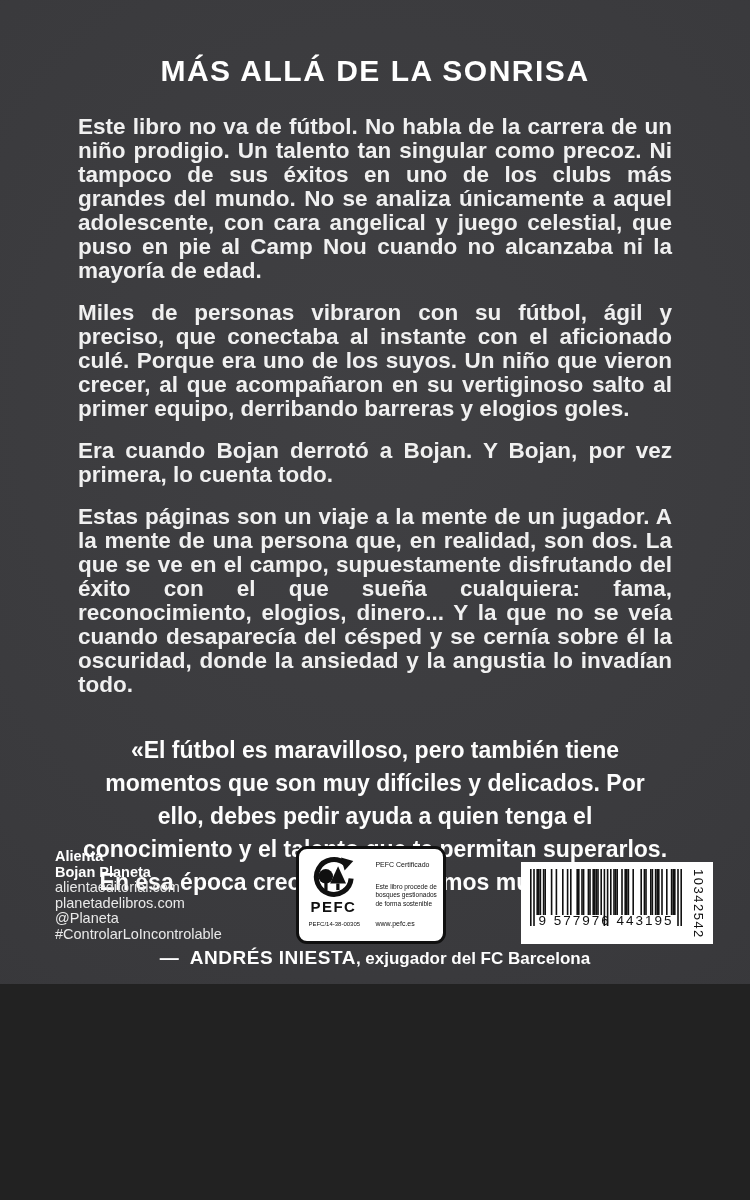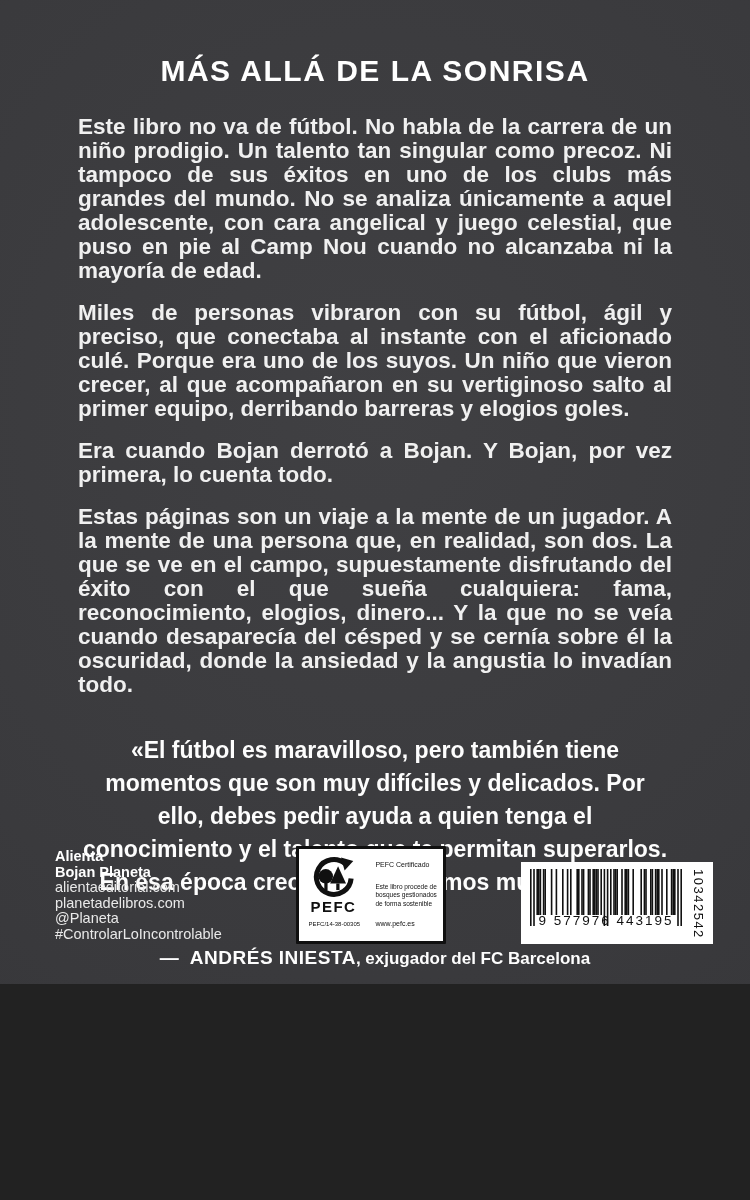--- a/index.html
+++ b/index.html
@@ -62,21 +62,21 @@
     color:#e9e9e9;
     margin-bottom:2px;
   }
   .publisher .bold{font-weight:700;color:#ffffff;}
   
   .pefc-label{
     box-sizing:border-box;
     width:150px;height:98px;
     background:#ffffff;
     border:3px solid #101010;
-    border-radius:1px;
+    border-radius:11px;
     color:#101010;
     display:flex;
     padding:7px 6px 6px 9px;
   }
   .pefc-left{width:64px;display:flex;flex-direction:column;align-items:flex-start;}
   .pefc-left svg{width:44px;height:42px;margin-left:3px;}
   .pefc-logo-text{font-weight:700;font-size:15px;letter-spacing:1.5px;line-height:15px;margin-top:1px;margin-left:2px;}
   .pefc-code{font-size:6px;margin-top:7px;white-space:nowrap;}
   .pefc-right{flex:1;padding-left:7px;display:flex;flex-direction:column;font-size:6.5px;line-height:8.5px;}
   .pefc-cert{margin-top:5px;font-size:7px;}

